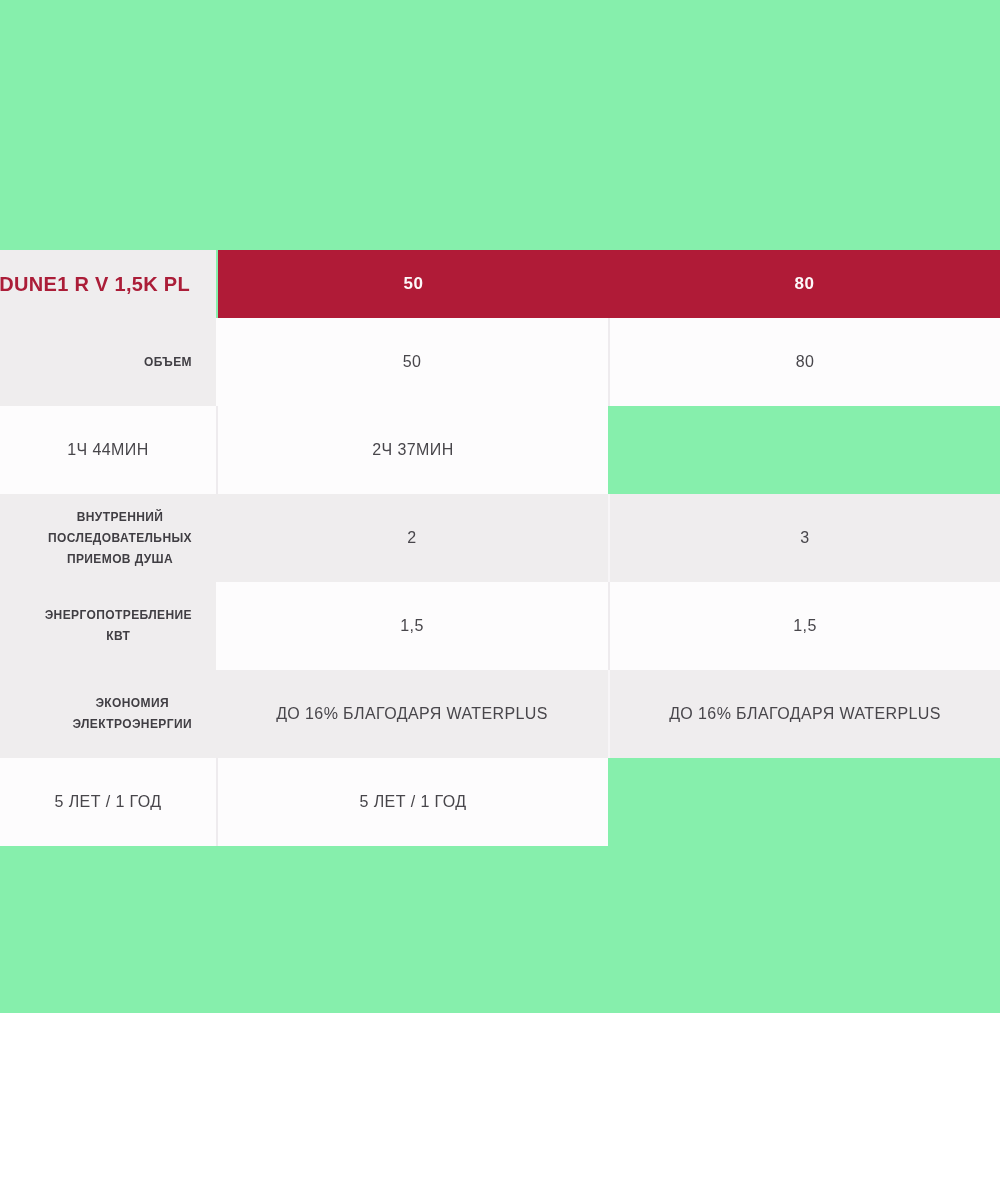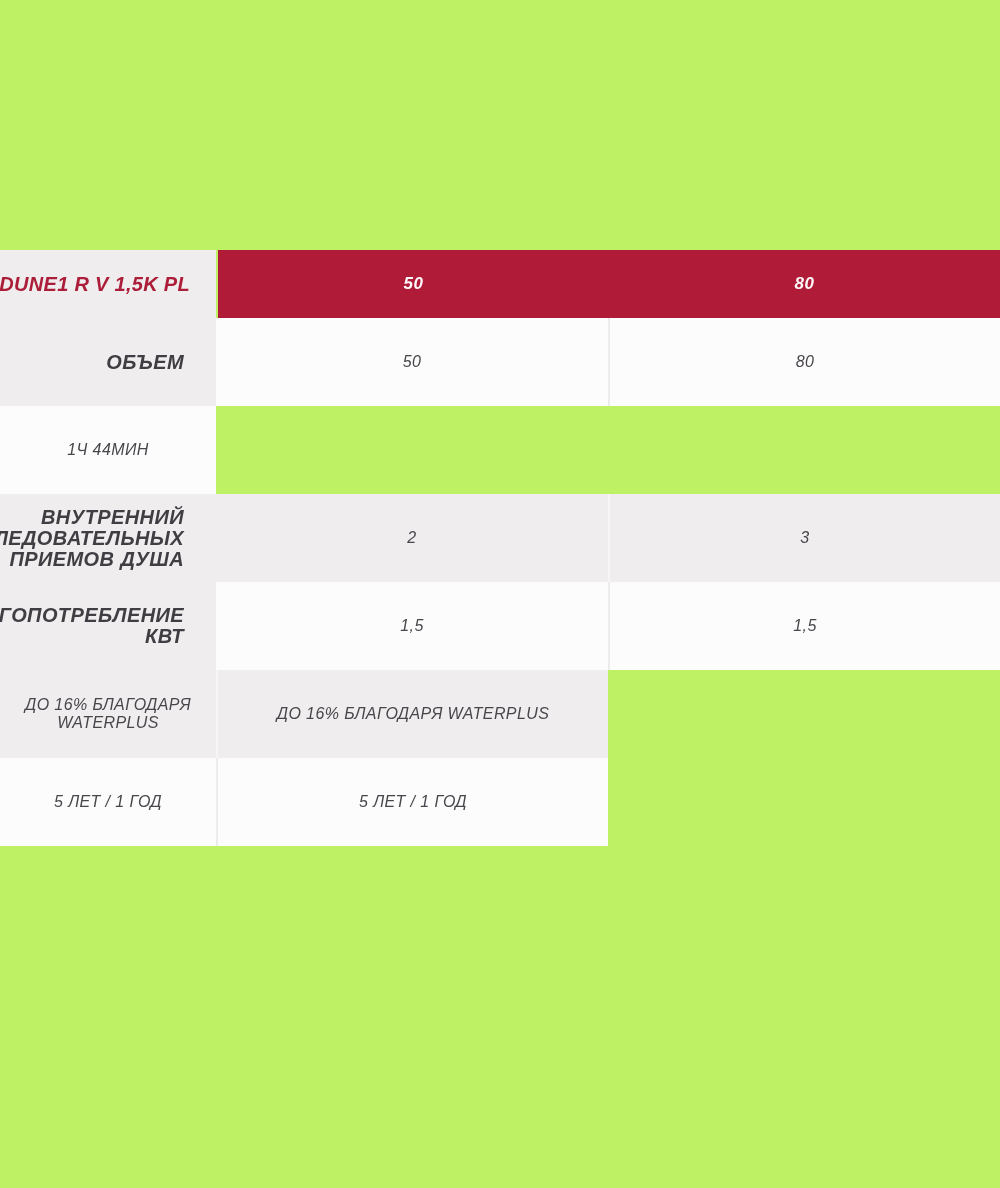--- a/index.html
+++ b/index.html
@@ -1,24 +1,23 @@
 <!DOCTYPE html>
 <html><head>
 <meta charset="utf-8">
 <style>
   * { margin: 0; padding: 0; box-sizing: border-box; }
   html, body { background: #ffffff; }
   .page {
     position: relative;
     width: 1000px;
-    height: 1188px;
-    background: #bef264;
+    height: 1013px;
+    background: #86efac;
     font-family: "Liberation Sans", sans-serif;
     overflow: hidden;
-    font-style: italic;
   }
   .spec-table {
     position: absolute;
     top: 250px;
     left: 0;
     width: 1000px;
   }
   
   .hdr-row {
     display: grid;
@@ -58,24 +57,24 @@
   .row {
     display: grid;
     grid-template-columns: 216px 392px 392px;
     height: 88px;
   }
   .lbl {
     background: #efedee;
     display: flex;
     align-items: center;
     justify-content: flex-end;
-    text-align: right;
-    padding-right: 32px;
+    text-align: center;
+    padding-right: 24px;
     color: #403e43;
-    font-size: 20px;
+    font-size: 12px;
     font-weight: 700;
     letter-spacing: 0.4px;
     line-height: 21px;
     white-space: pre-line;
   }
   .val {
     display: flex;
     align-items: center;
     justify-content: center;
     text-align: center;
@@ -107,38 +106,41 @@
 
     <div class="row w">
       <div class="lbl">ОБЪЕМ</div>
       <div class="val c1">50</div>
       <div class="val c2">80</div>
     </div>
 
 
     <div class="row w">
       <div class="val c1">1Ч 44МИН</div>
+      <div class="val c2">2Ч 37МИН</div>
     </div>
 
     <div class="row g">
       <div class="lbl">ВНУТРЕННИЙ
 ПОСЛЕДОВАТЕЛЬНЫХ
 ПРИЕМОВ ДУША</div>
       <div class="val c1">2</div>
       <div class="val c2">3</div>
     </div>
 
     <div class="row w">
       <div class="lbl">ЭНЕРГОПОТРЕБЛЕНИЕ
 КВТ</div>
       <div class="val c1">1,5</div>
       <div class="val c2">1,5</div>
     </div>
 
     <div class="row g">
+      <div class="lbl">ЭКОНОМИЯ
+ЭЛЕКТРОЭНЕРГИИ</div>
       <div class="val c1">ДО 16% БЛАГОДАРЯ WATERPLUS</div>
       <div class="val c2">ДО 16% БЛАГОДАРЯ WATERPLUS</div>
     </div>
 
     <div class="row w">
       <div class="val c1">5 ЛЕТ / 1 ГОД</div>
       <div class="val c2">5 ЛЕТ / 1 ГОД</div>
     </div>
 
   </div>

